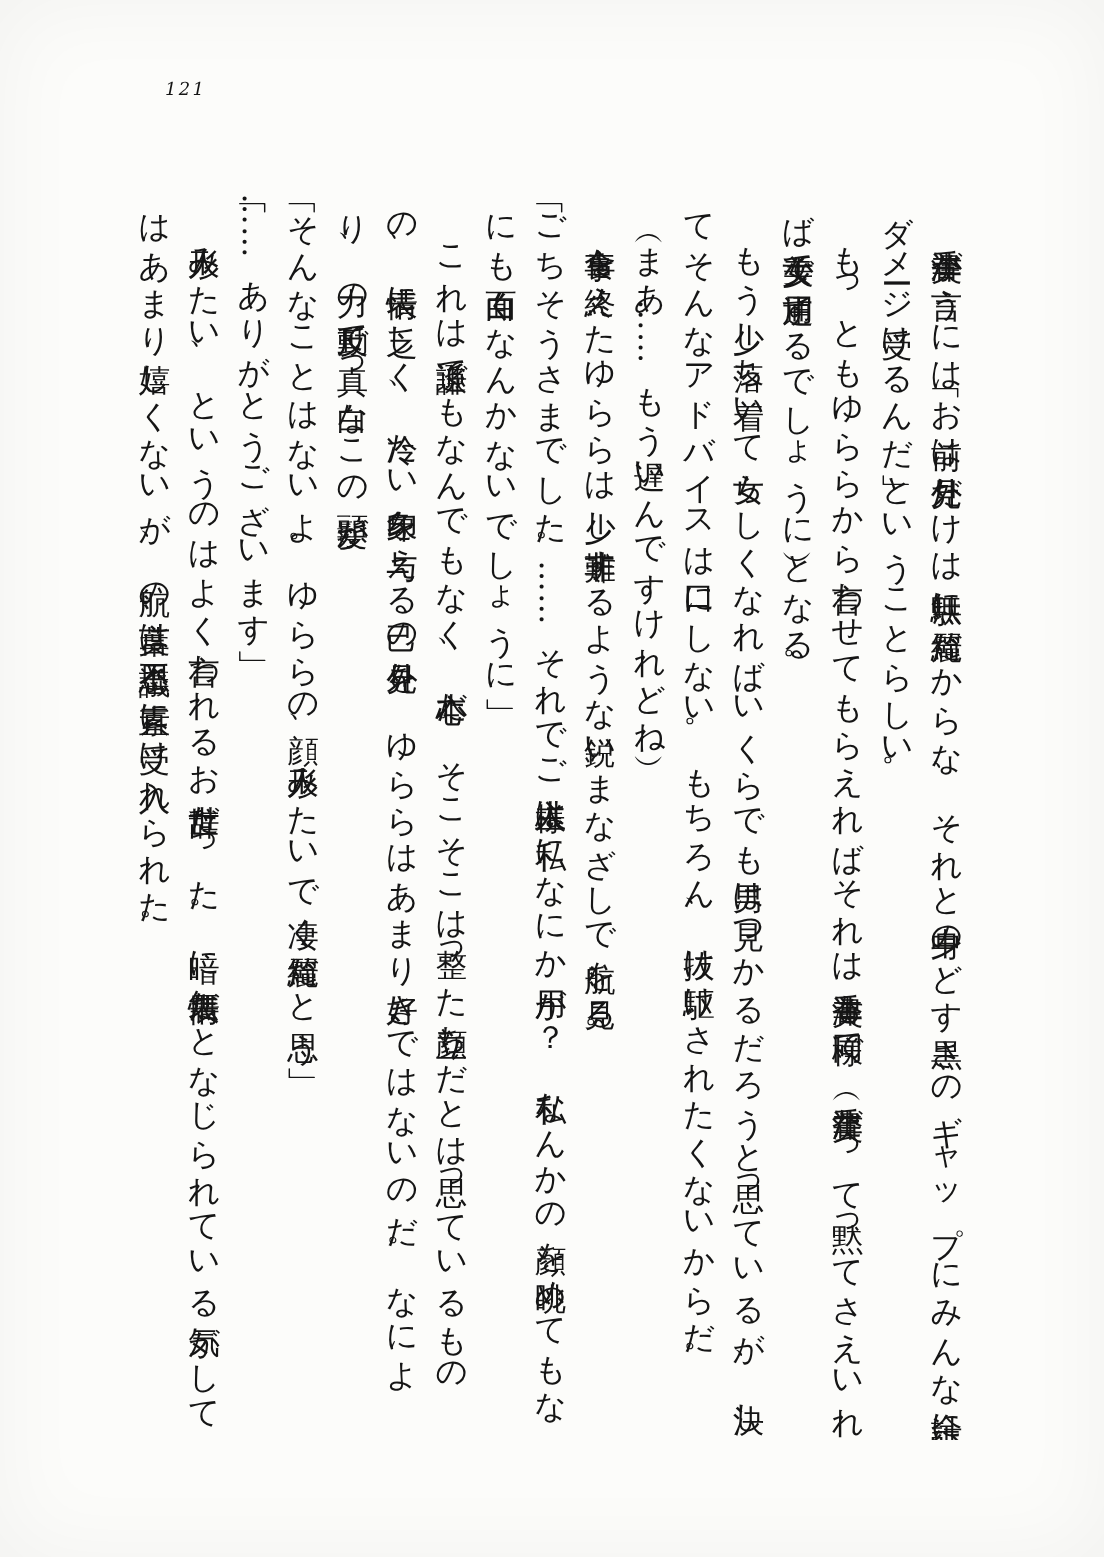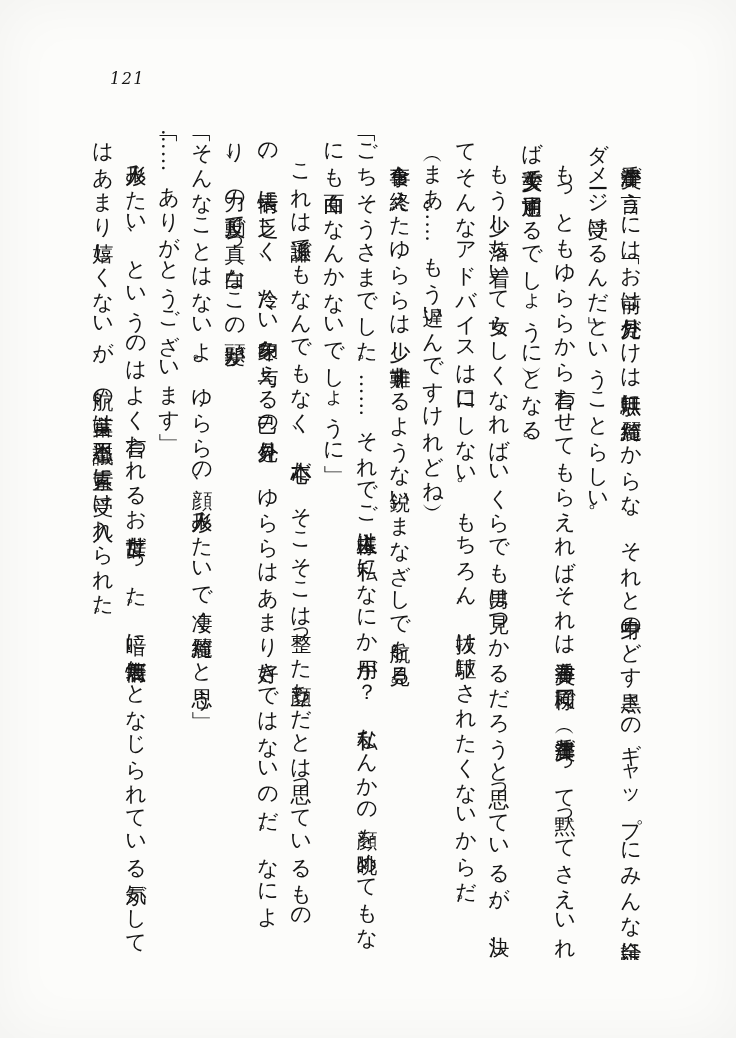--- a/index.html
+++ b/index.html
@@ -13,23 +13,23 @@
     height: 1038px;
     margin: 0 auto;
     background: var(--paper, #fcfcfa);
     overflow: hidden;
     box-shadow: inset 0 0 60px rgba(0,0,0,0.045);
     font-family: "DejaVu Serif", "Liberation Serif", serif;
     color: var(--ink, #151515);
   }
   .page-number {
     position: absolute;
-    top: 69px;
+    top: 52px;
     left: 110px;
-    font-size: 16px;
+    font-size: 12px;
     font-style: italic;
     letter-spacing: 1.5px;
     color: var(--ink, #1c1c1c);
   }
   .text-block {
     position: absolute;
     top: 128px;
     right: 89px;
     width: 561px;
     height: 832px;

